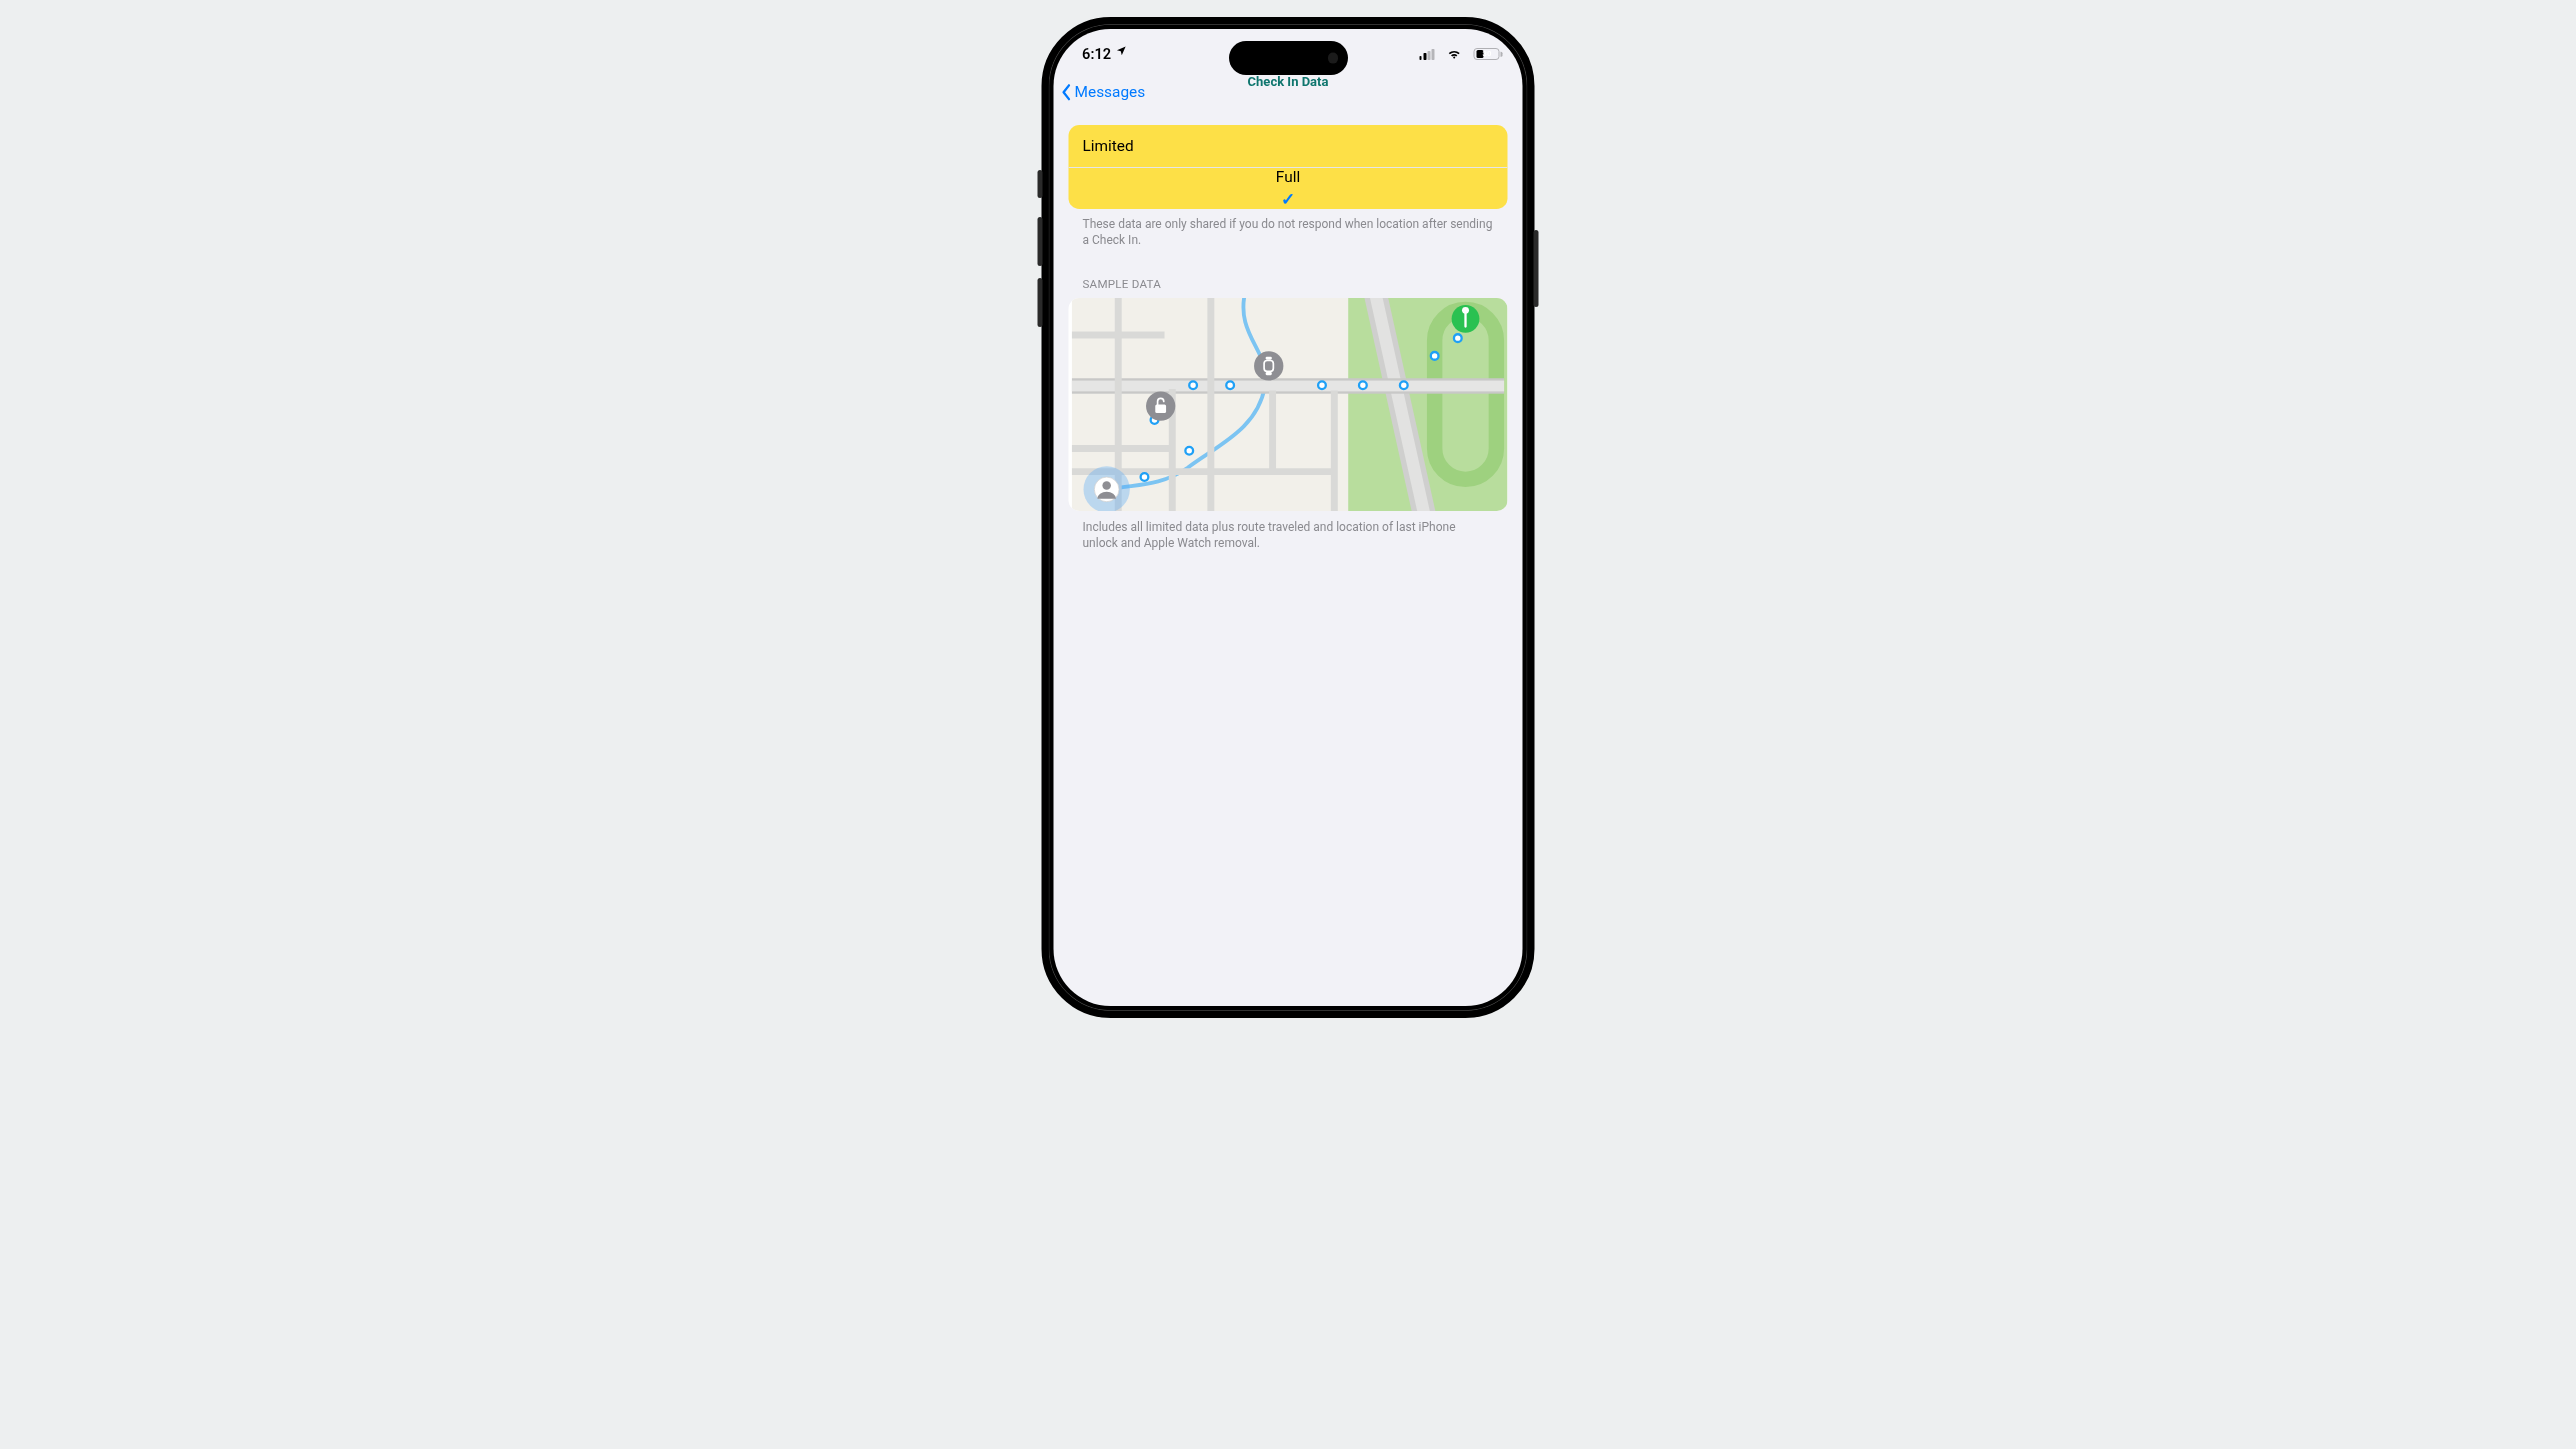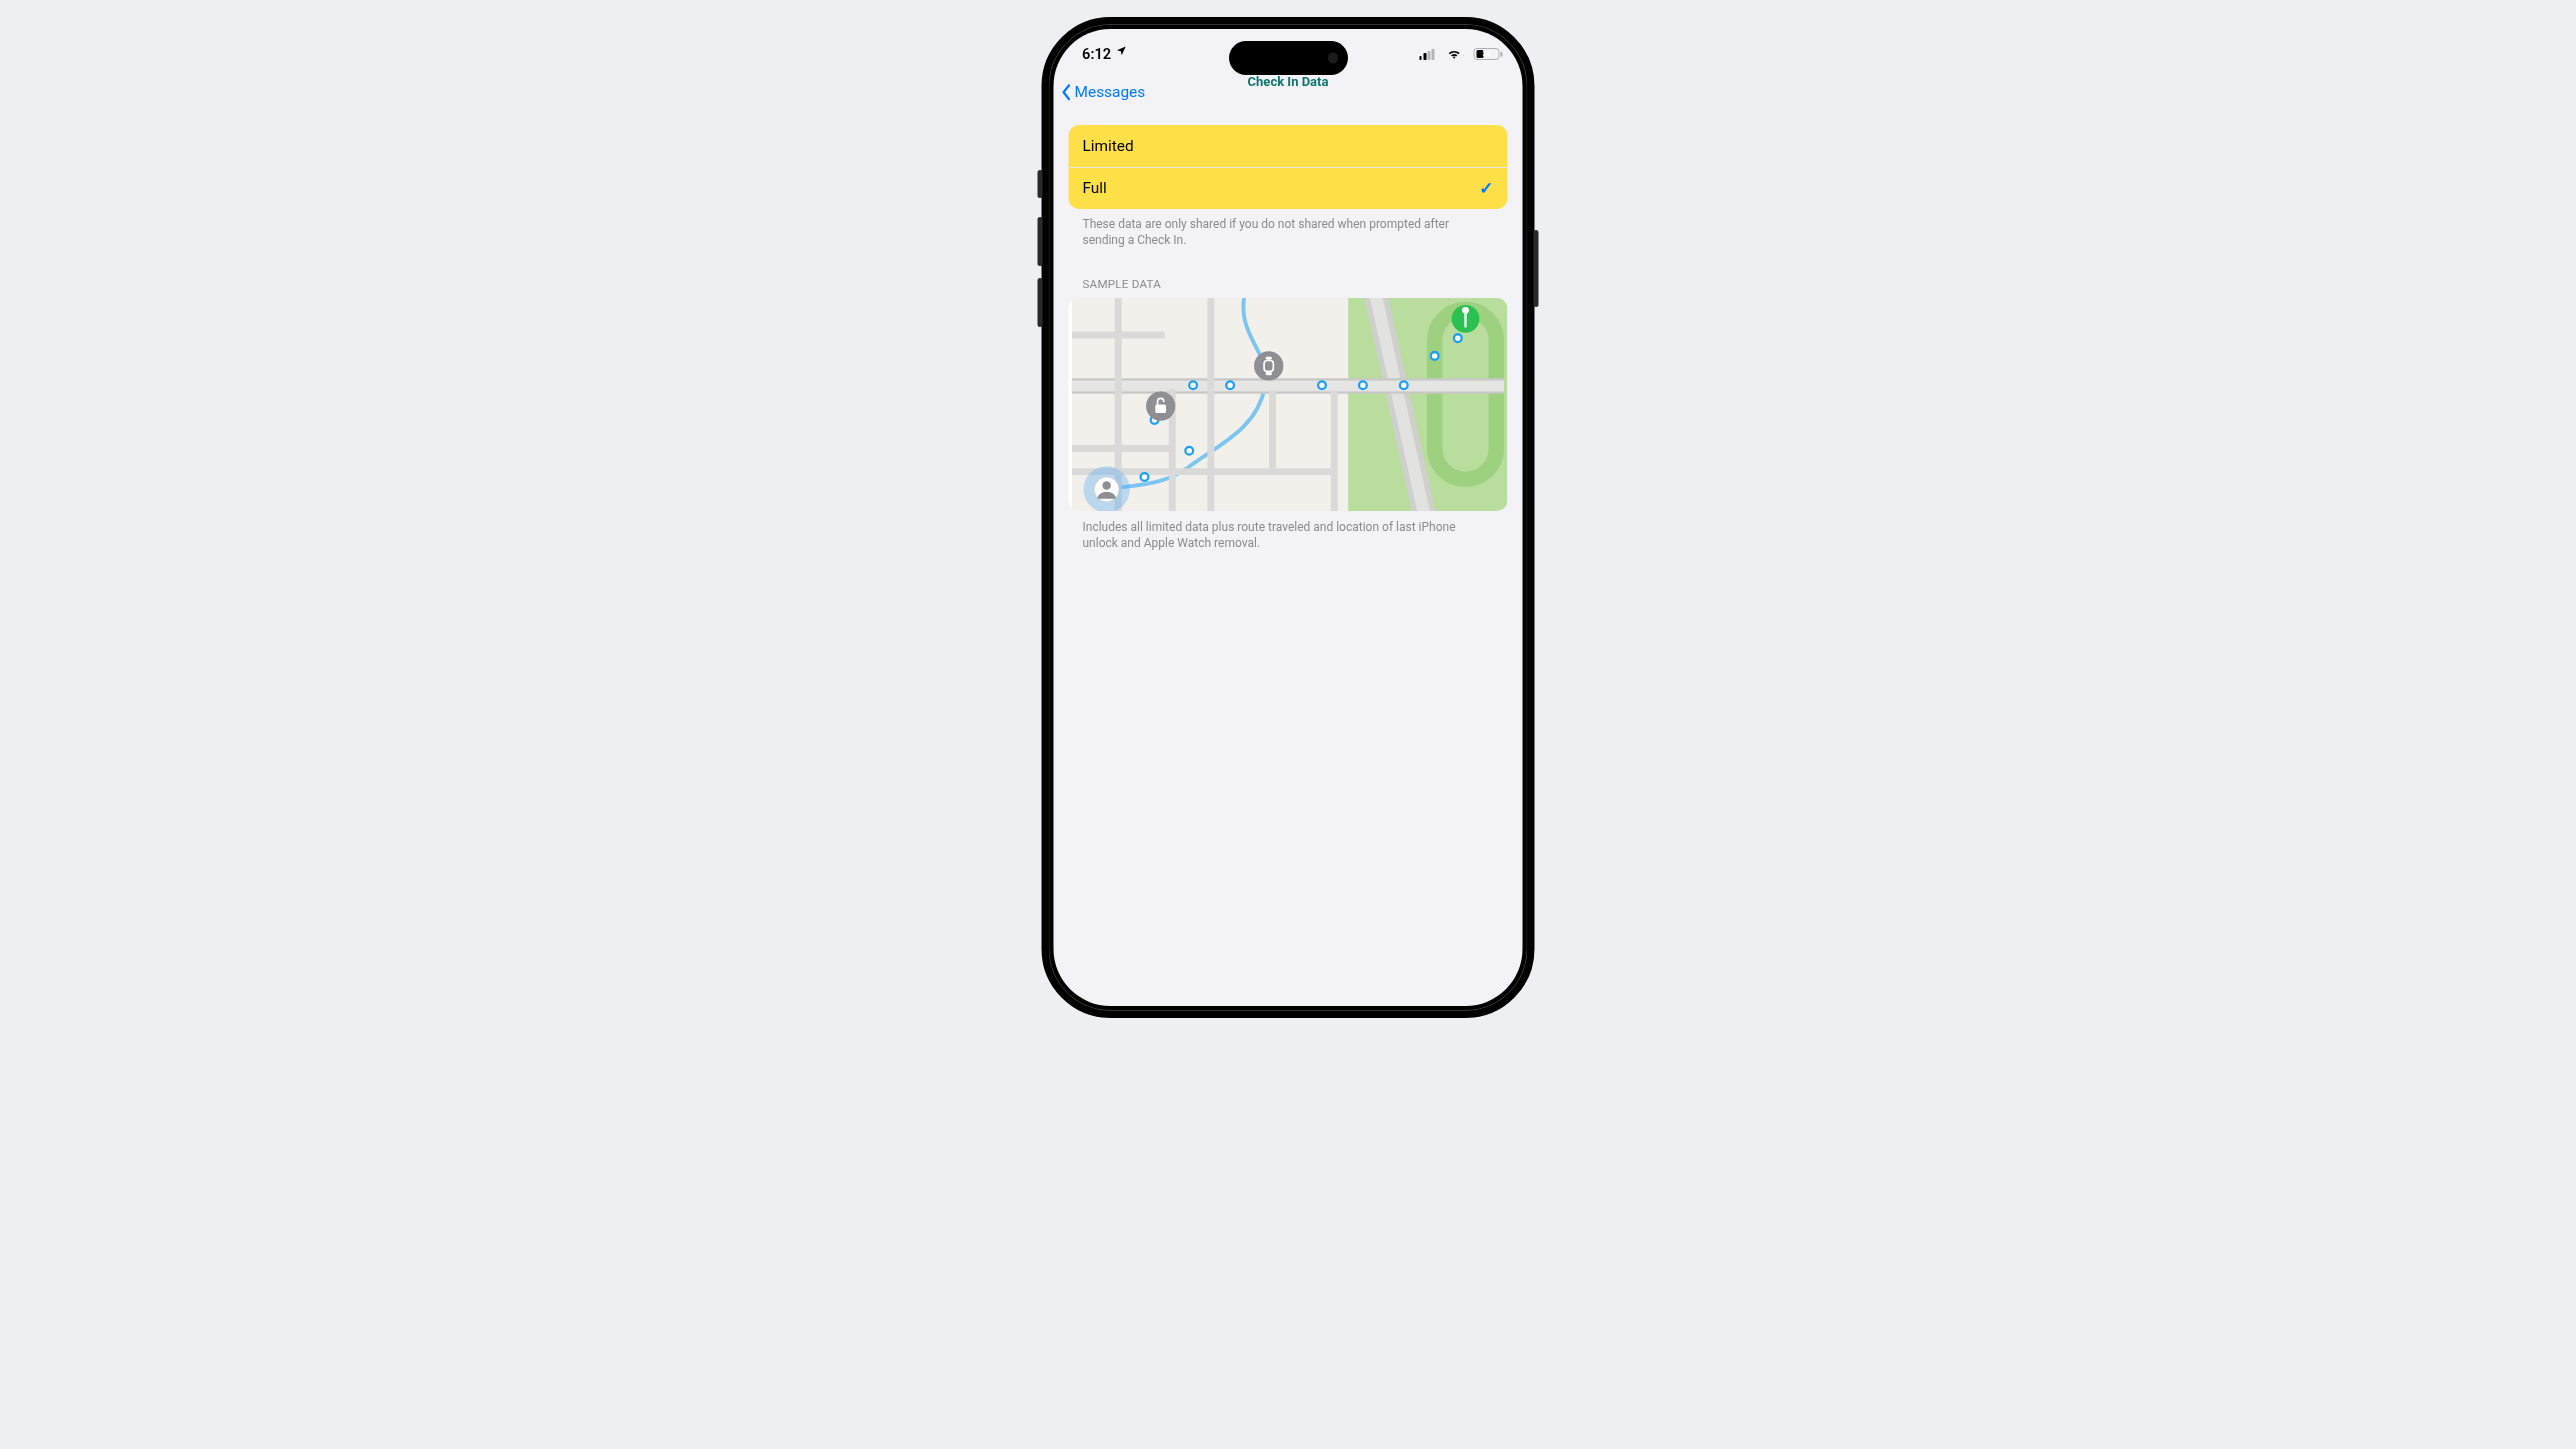--- a/index.html
+++ b/index.html
@@ -129,21 +129,21 @@
     background: #fde047;
     border-radius: 10.8px;
     overflow: hidden;
   }
   .row {
     display: flex; align-items: center; justify-content: space-between;
     height: 42px; padding: 0 14px;
     font-size: 15.4px; color: #000;
     cursor: pointer;
   }
-  .row + .row { border-top: 0.8px solid #e5e5ea; }
+  .row + .row { border-top: 0.8px solid #e5e5ea; flex-direction: column; }
   .checkmark { color: #007aff; font-size: 17px; font-weight: 600; }
   .footer {
     color: #8a8a8f; font-size: 12px; padding: 7.7px 14px 0 14px; line-height: 1.35;
   }
   .section-header {
     color: #8a8a8f; font-size: 11.6px; letter-spacing: 0.02em;
     padding: 28px 14px 7.7px 14px; text-transform: uppercase;
   }
 
   
@@ -209,21 +209,21 @@
       <div class="content">
         <div class="group">
           <div class="row">
             <span>Limited</span>
           </div>
           <div class="row">
             <span>Full</span>
             <span class="checkmark">✓</span>
           </div>
         </div>
-        <div class="footer">These data are only shared if you do not shared when prompted after sending a Check In.</div>
+        <div class="footer">These data are only shared if you do not respond when location after sending a Check In.</div>
 
         <div class="section-header">SAMPLE DATA</div>
 
         <div class="map-card">
           <svg class="map-svg" viewBox="0 0 560 276">
 
             <rect x="0" y="0" width="560" height="276" fill="#f2f0ea"></rect>
 
             <rect x="358" y="-10" width="210" height="300" fill="#b8dd9d"></rect>
 

